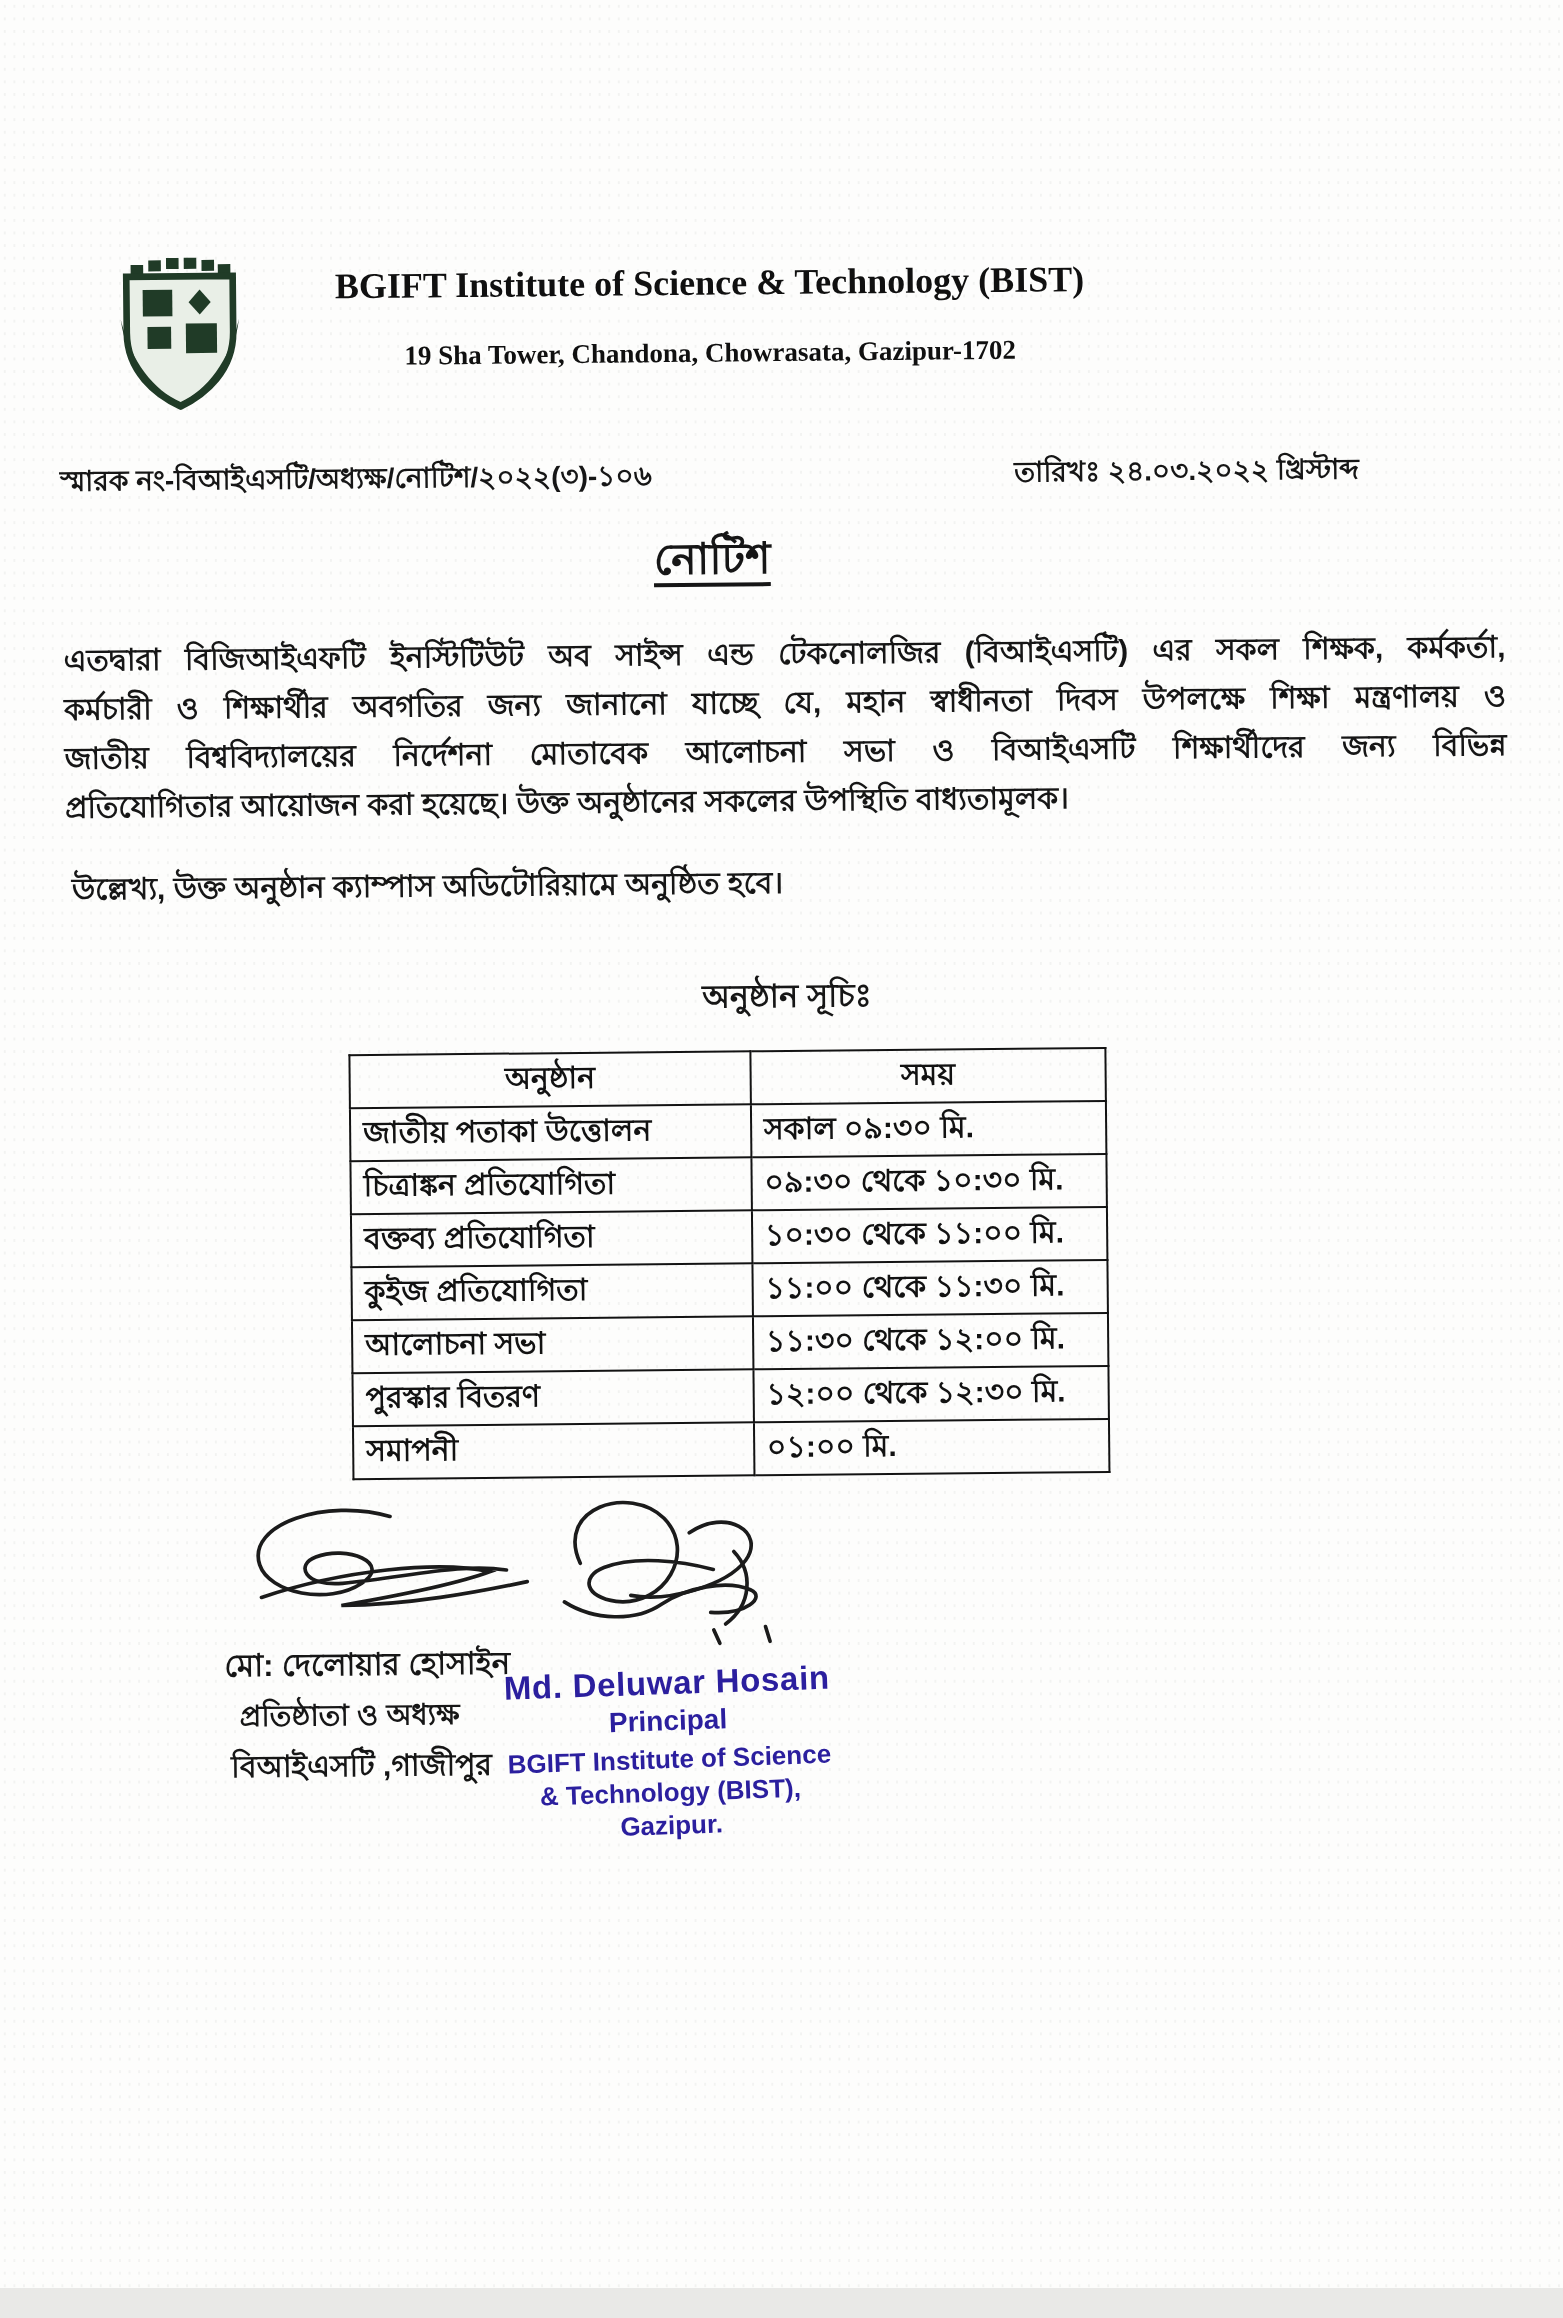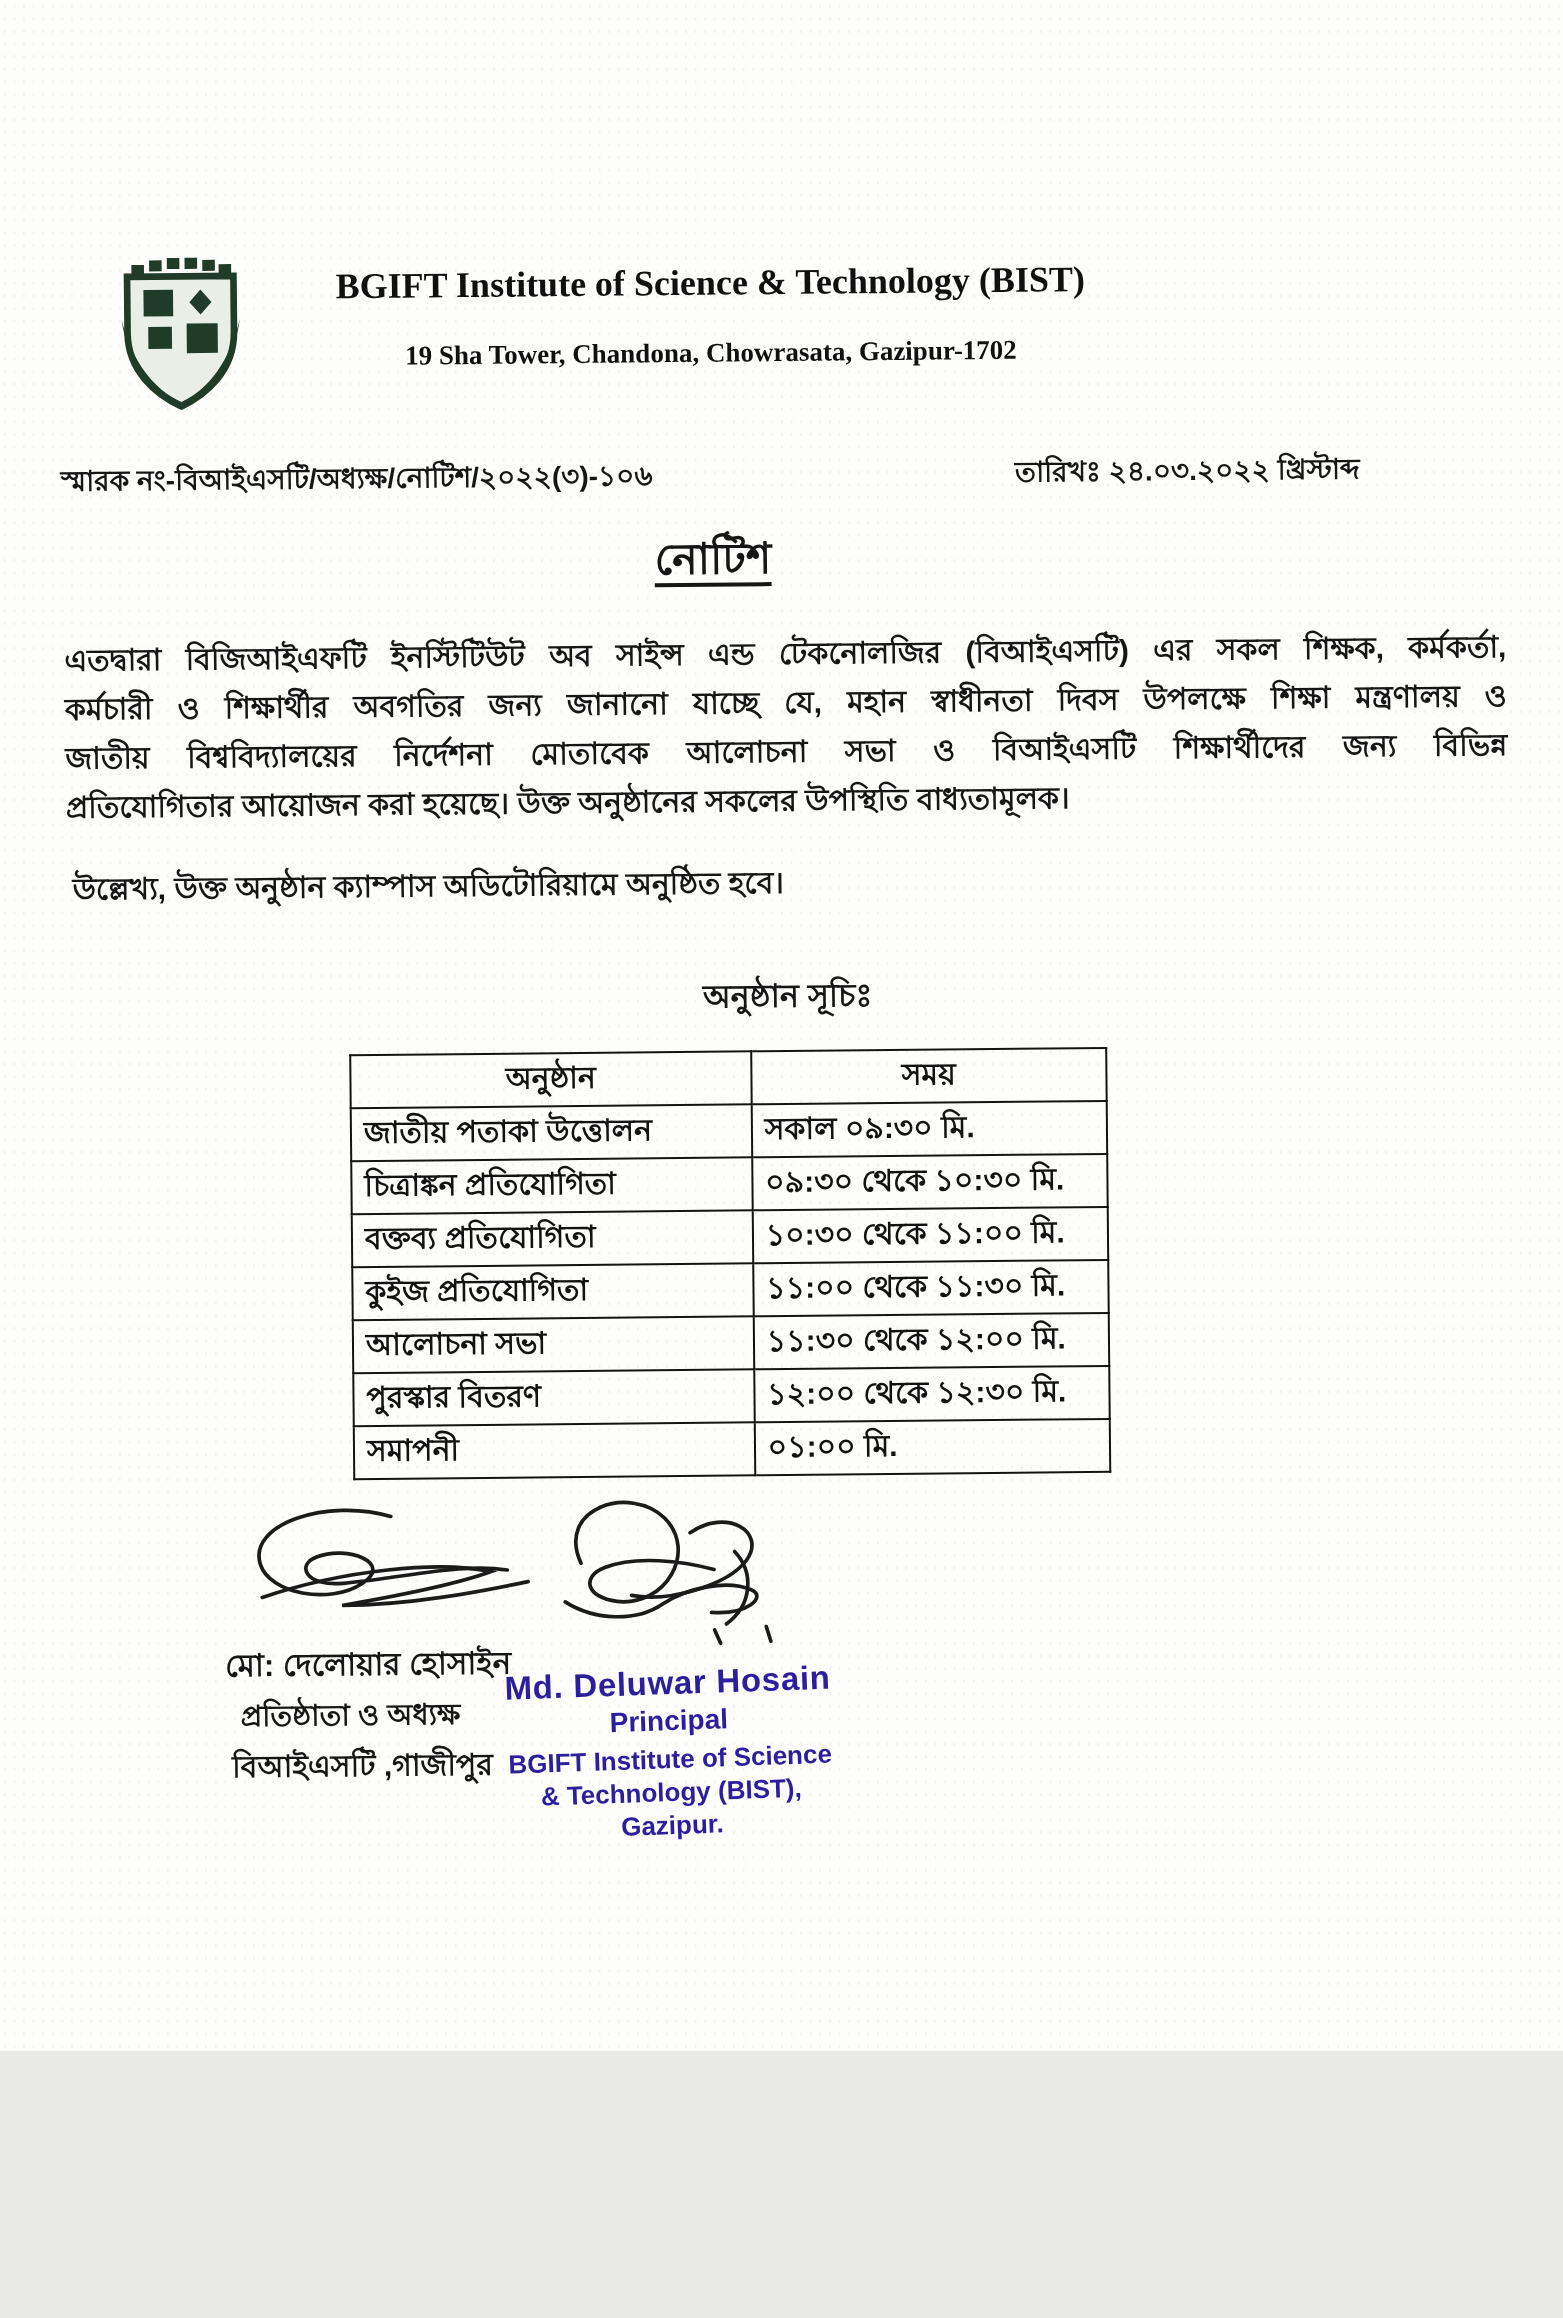--- a/index.html
+++ b/index.html
@@ -1,18 +1,18 @@
 <!DOCTYPE html>
 <html style="font-size:12px"><head>
 <meta charset="utf-8">
 <style>
   html,body{margin:0;padding:0;background:#e9e9e7;}
   .page{
     position:relative;
-    width:1564px;height:2051px;
+    width:1564px;height:2288px;
     background:#fdfdfc;
     overflow:hidden;
     font-family:"Liberation Sans","DejaVu Sans",sans-serif;
     color:#161616;
   }
   
   .page::before{
     content:"";position:absolute;inset:0;pointer-events:none;
     background-image:radial-gradient(rgba(60,70,60,0.055) 0.9px, transparent 1px);
     background-size:9.6px 12.6px;

